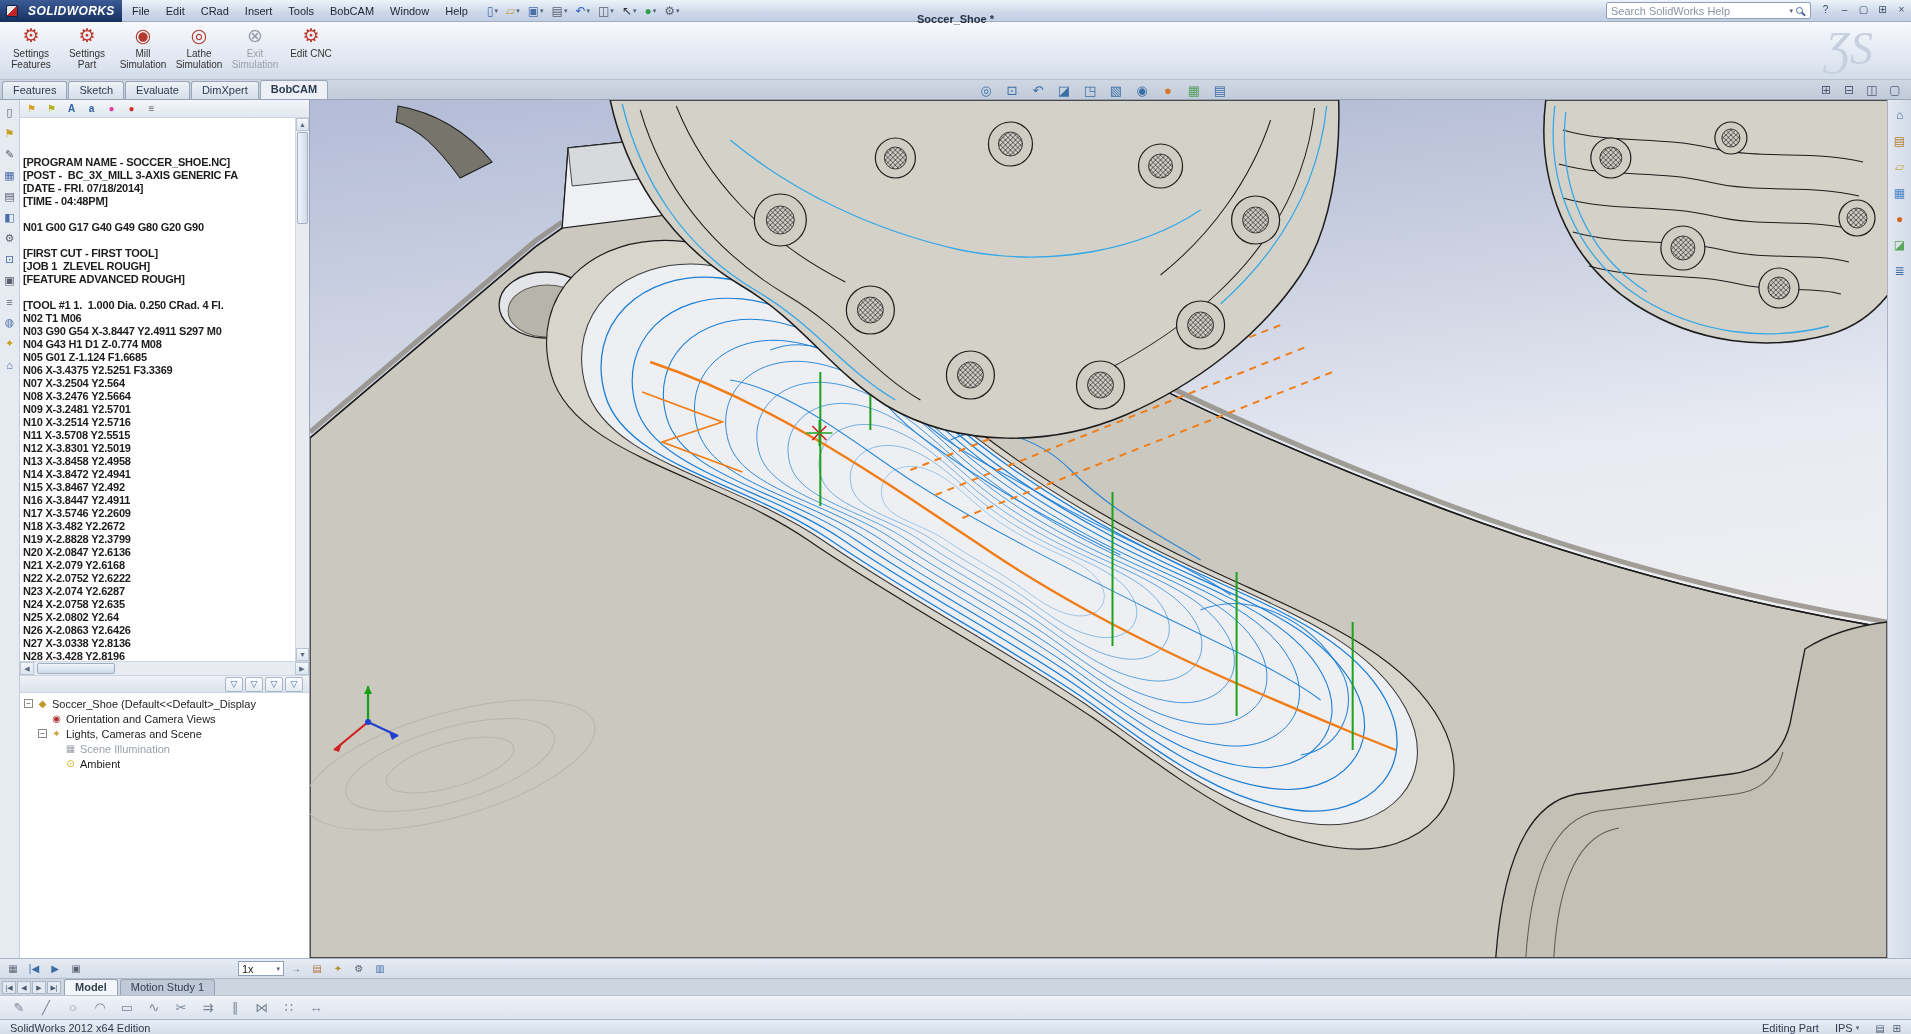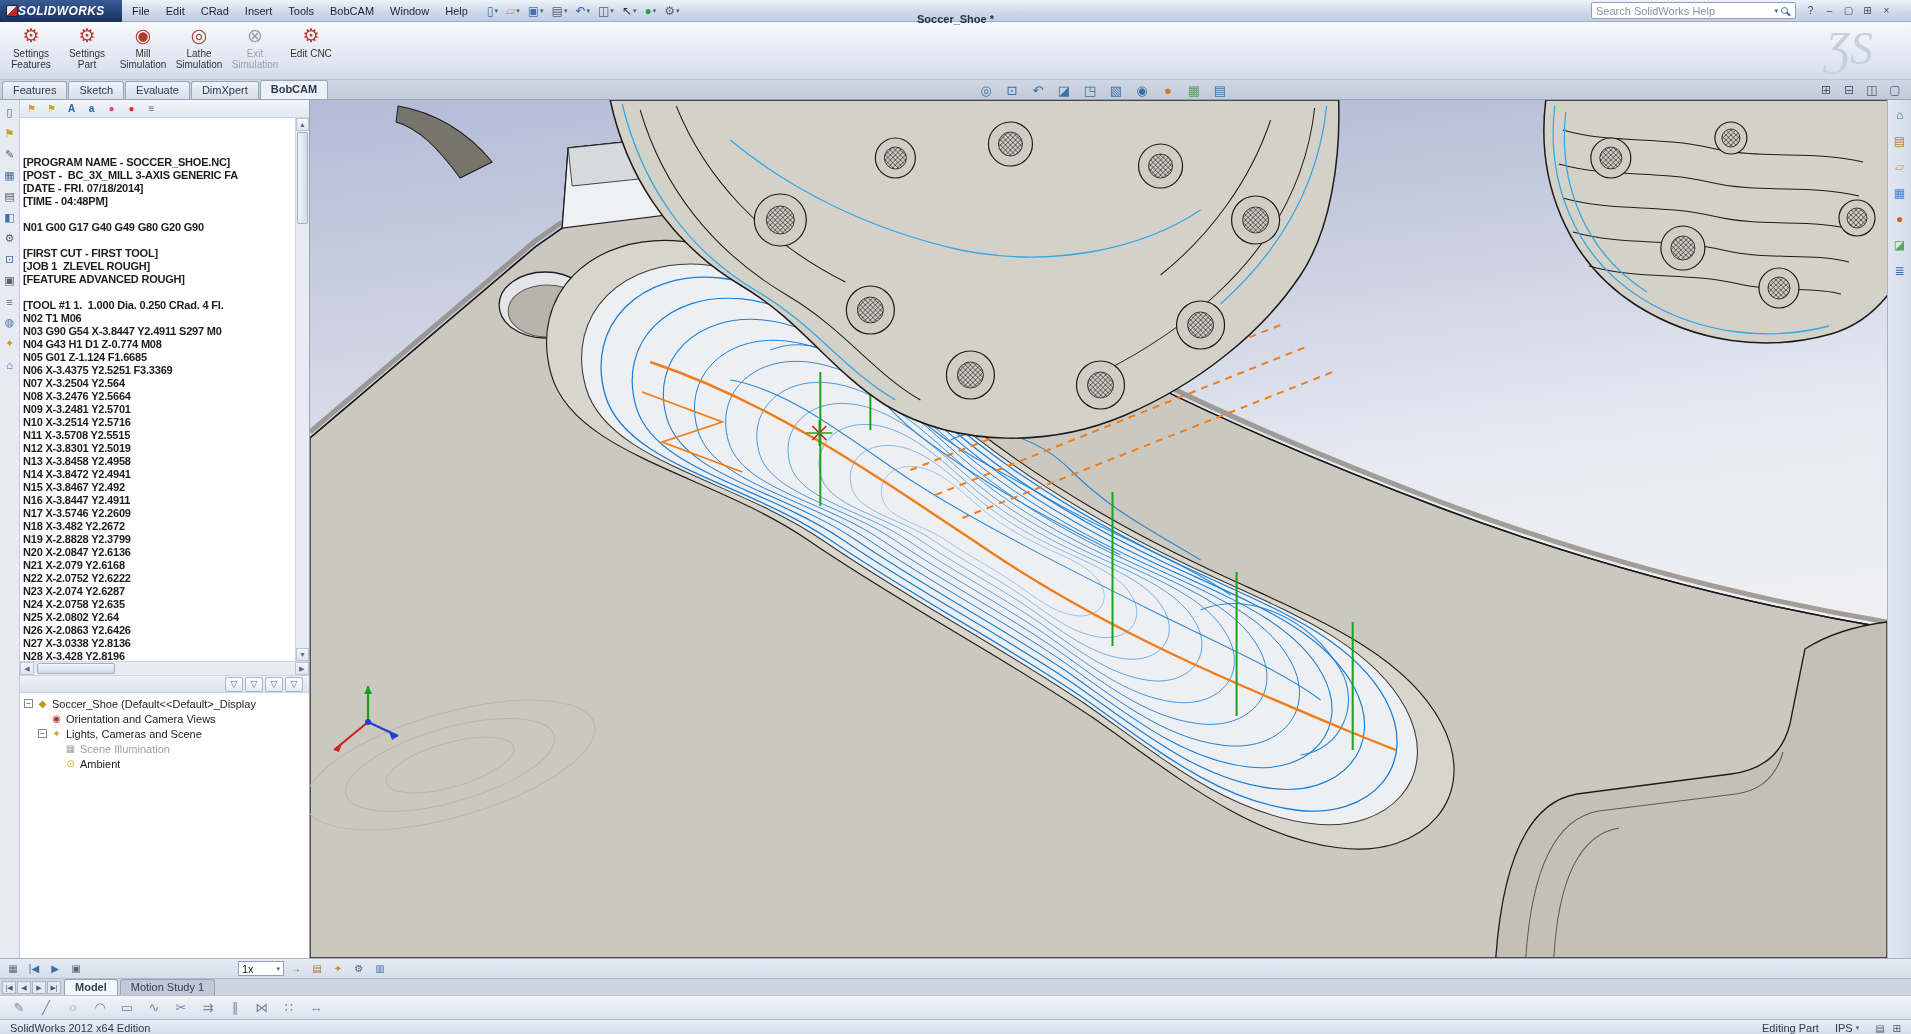--- a/index.html
+++ b/index.html
@@ -1,31 +1,31 @@
 <!DOCTYPE html>
 <html style="--toolpath-blue: #1b7fd6; --toolpath-orange: #f07d18; --retract-green: #1ca21c; --accent-cyan: #35a8e8; --model-gray: #cbc8bf; --model-dark: #8e8a80; --bg-top: #a6b0d0;"><head>
 <meta charset="utf-8">
 <style>
 *{margin:0;padding:0;box-sizing:border-box}
 html,body{width:1911px;height:1034px;overflow:hidden}
 body{font-family:"Liberation Sans","DejaVu Sans",sans-serif;font-size:11px;color:#1c1c1c;background:#dfe5ee}
 .app{width:1911px;height:1034px;display:flex;flex-direction:column}
 
 .titlebar{height:22px;flex:0 0 22px;display:flex;align-items:center;background:linear-gradient(#eef3fa,#ccd8ea 60%,#c2cfe4);border-bottom:1px solid #9fadc2;position:relative;z-index:5}
-.logo{height:22px;width:122px;background:linear-gradient(#3b5b96,#16305e);display:flex;align-items:center;gap:0;padding:0 6px;flex:0 0 auto}
+.logo{height:22px;width:122px;background:linear-gradient(#3b5b96,#16305e);display:flex;align-items:center;gap:10px;padding:0 6px;flex:0 0 auto}
 .logo-mark{width:12px;height:12px;border-radius:2px;background:linear-gradient(135deg,#e8e8e8 45%,#c02424 46%);border:1px solid #0e2348}
 .logo-text{color:#fff;font-weight:bold;font-style:italic;font-size:12px;letter-spacing:.4px}
 .menubar{display:flex;height:100%;align-items:center;margin-left:2px}
 .menu-item{padding:16px 8px;height:100%;display:flex;align-items:center;color:#1c2430}
 .quickbar{display:flex;align-items:center;margin-left:8px;gap:2px}
 .q-icon{display:flex;align-items:center;padding:1px 3px;border-radius:2px}
 .q-glyph{font-size:12px;line-height:12px}
 .caret{font-size:7px;color:#51617a;margin-left:1px}
 .doc-title{position:absolute;left:50%;top:0;transform:translateX(-50%);height:38px;display:flex;align-items:center;font-weight:bold;color:#243246}
-.tb-right{margin-left:auto;display:flex;align-items:center;gap:6px;padding-right:16px}
+.tb-right{margin-left:auto;display:flex;align-items:flex-start;gap:6px;padding-right:1px}
 .searchbox{width:205px;height:17px;background:#fff;border:1px solid #8fa0b8;border-radius:2px;display:flex;align-items:center;padding:0 4px;gap:3px}
 .search-text{flex:1;color:#8a94a2;white-space:nowrap;overflow:hidden}
 .mag{width:7px;height:7px;border:1.6px solid #4a6ea5;border-radius:50%;position:relative;margin-right:3px}
 .mag::after{content:"";position:absolute;width:5px;height:1.6px;background:#4a6ea5;transform:rotate(45deg);right:-4px;bottom:-2px}
 .winbtns{display:flex;align-items:center;gap:2px}
 .winbtn{min-width:17px;height:15px;display:flex;align-items:center;justify-content:center;font-size:10px;color:#3c4a60;border:1px solid transparent;border-radius:2px}
 
 .cambar{height:58px;flex:0 0 58px;background:linear-gradient(#f7f9fc,#dfe6f1 70%,#d3dcea);border-bottom:1px solid #b6c0d0;display:flex;align-items:stretch;position:relative}
 .cam-buttons{display:flex;align-items:stretch;padding:2px 4px;gap:2px}
 .cam-btn{width:54px;display:flex;flex-direction:column;align-items:center;padding-top:2px;border-radius:3px;font-size:10px;color:#333;text-align:center}

